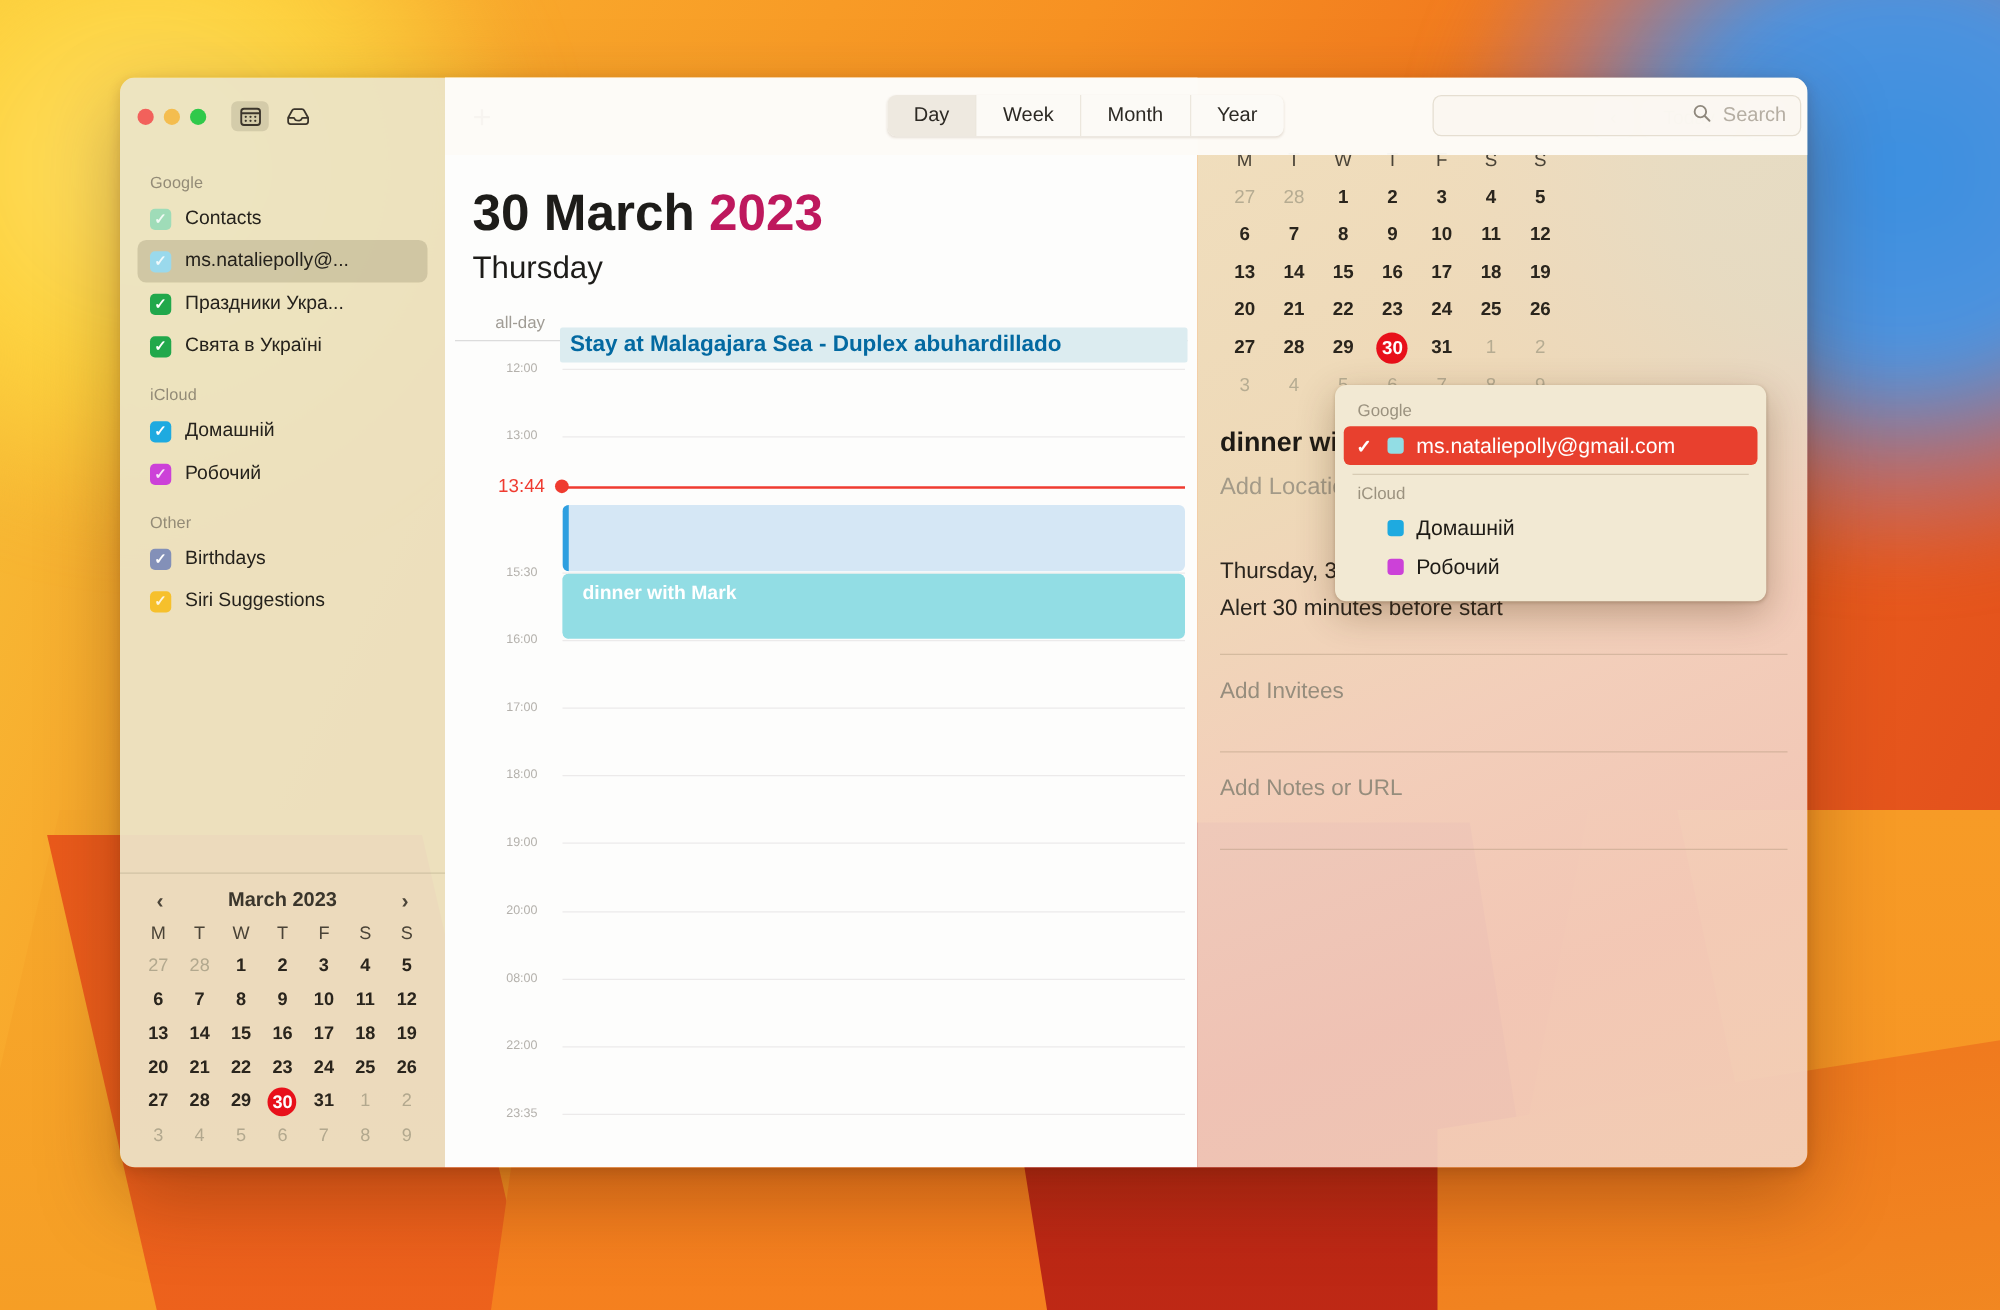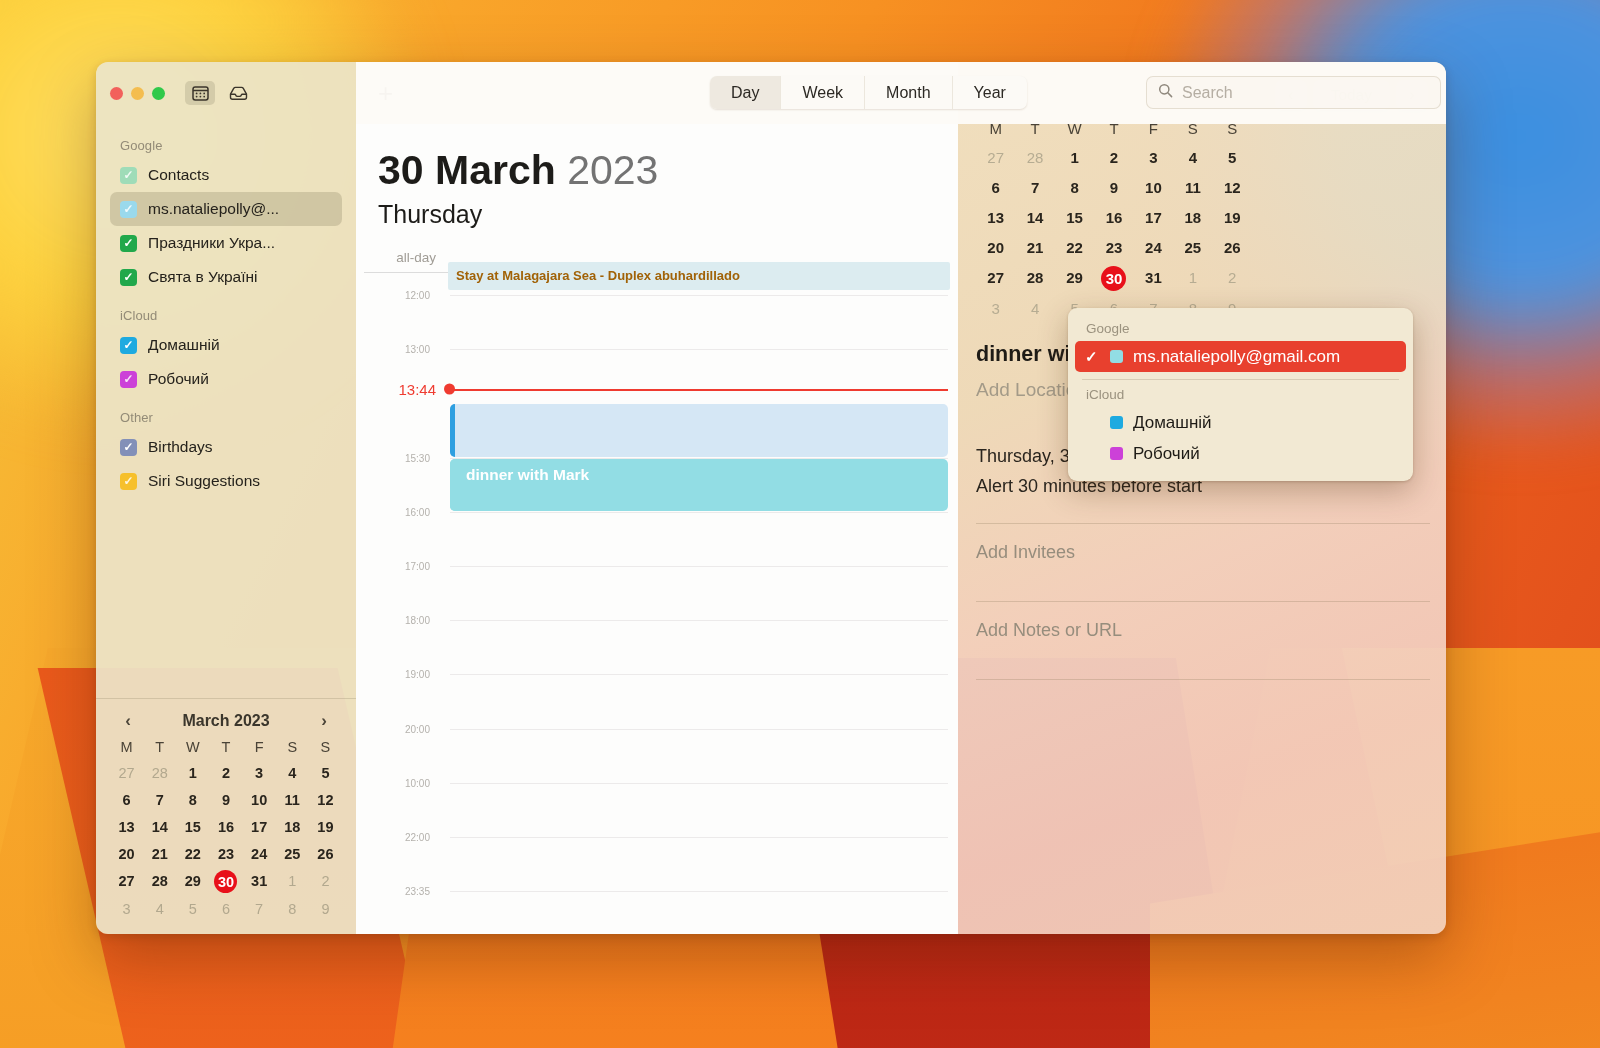--- a/index.html
+++ b/index.html
@@ -174,40 +174,40 @@
     position: relative;
     z-index: 2;
   }
   #plus-btn { font-size: 26px; color: #3c372e; font-weight: 300; line-height: 1; }
 
   #daytitle {
     padding: 22px 0 0 22px;
   }
   .dt-line1 { font-size: 41px; line-height: 48px; color: #1d1c19; }
   .dt-line1 b { font-weight: 700; }
-  .dt-line1 span.year { font-weight: 400; color: #737373; text-align: right; }
+  .dt-line1 span.year { font-weight: 700; color: #be185d; text-align: right; }
   .dt-line2 { font-size: 25px; color: #1d1c19; margin-top: 6px; font-weight: 400; }
 
   #allday-row {
     margin: 14px 8px 0 8px;
     height: 30px;
     display: flex; align-items: center;
     border-bottom: 1px solid #dcdcdc;
   }
   .allday-label {
     width: 84px; text-align: right; padding-right: 12px;
     font-size: 13.5px; color: #a09c95;
   }
   .allday-chip {
     flex: 1; height: 28px;
     background: #dcecf0;
     display: flex; align-items: center;
     padding-left: 8px;
-    font-size: 13px; font-weight: 700;
-    color: #a16207;
+    font-size: 18px; font-weight: 700;
+    color: #0369a1;
     border-radius: 2px;
     margin-top: 36px;
   }
 
   #grid {
     flex: 1;
     position: relative;
     margin-top: 6px;
     overflow: hidden;
   }
@@ -368,20 +368,21 @@
   #searchbox {
     position: absolute;
     left: 790px; top: 14px;
     width: 295px; height: 33px;
     background: rgba(250,246,240,0.8);
     border: 1px solid rgba(190,175,150,0.35);
     border-radius: 7px;
     display: flex; align-items: center;
     gap: 9px; padding: 0 11px;
     pointer-events: auto;
+    justify-content: flex-end;
   }
   #searchbox .sph { font-size: 16px; color: #b5aea3; }
 </style>
 </head>
 <body>
 
 <div id="wallpaper">
   <div class="ribbon rb1"></div>
   <div class="ribbon rb2"></div>
   <div class="ribbon rb3"></div>
@@ -567,21 +568,21 @@
         </div>
         <div class="hour-row" style="top: 395.4px;">
           <div class="hour-label">19:00</div>
           <div class="hour-line"></div>
         </div>
         <div class="hour-row" style="top: 449.6px;">
           <div class="hour-label">20:00</div>
           <div class="hour-line"></div>
         </div>
         <div class="hour-row" style="top: 503.8px;">
-          <div class="hour-label">10:00</div>
+          <div class="hour-label">08:00</div>
           <div class="hour-line"></div>
         </div>
         <div class="hour-row" style="top: 558px;">
           <div class="hour-label">22:00</div>
           <div class="hour-line"></div>
         </div>
         <div class="hour-row" style="top: 612.2px;">
           <div class="hour-label">23:35</div>
           <div class="hour-line"></div>
         </div>

